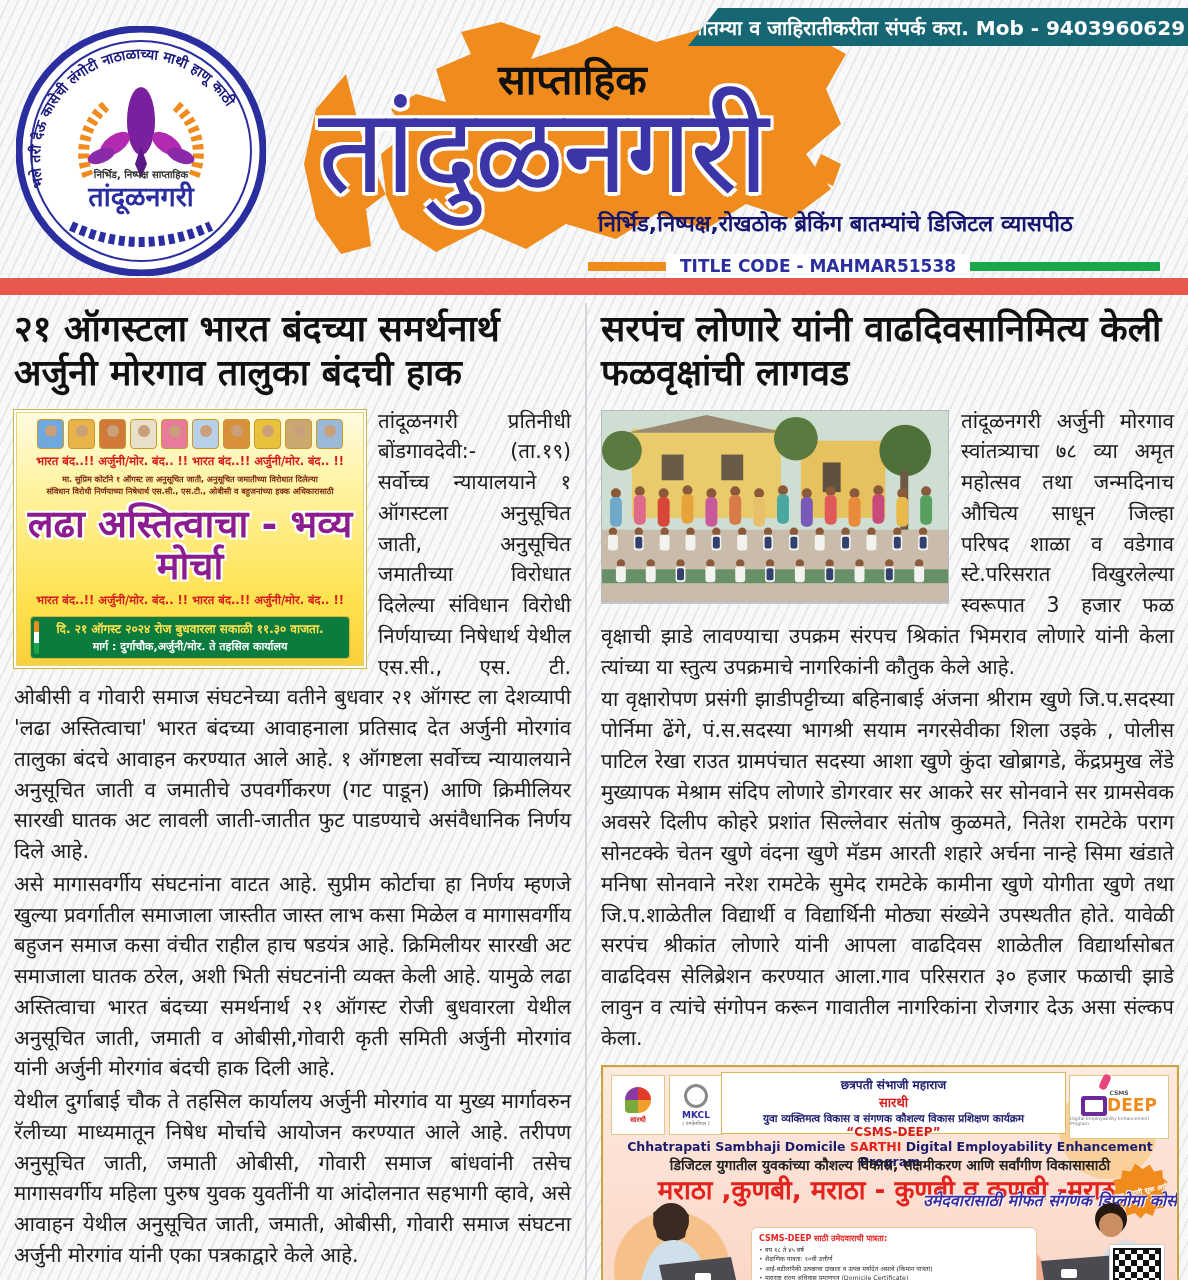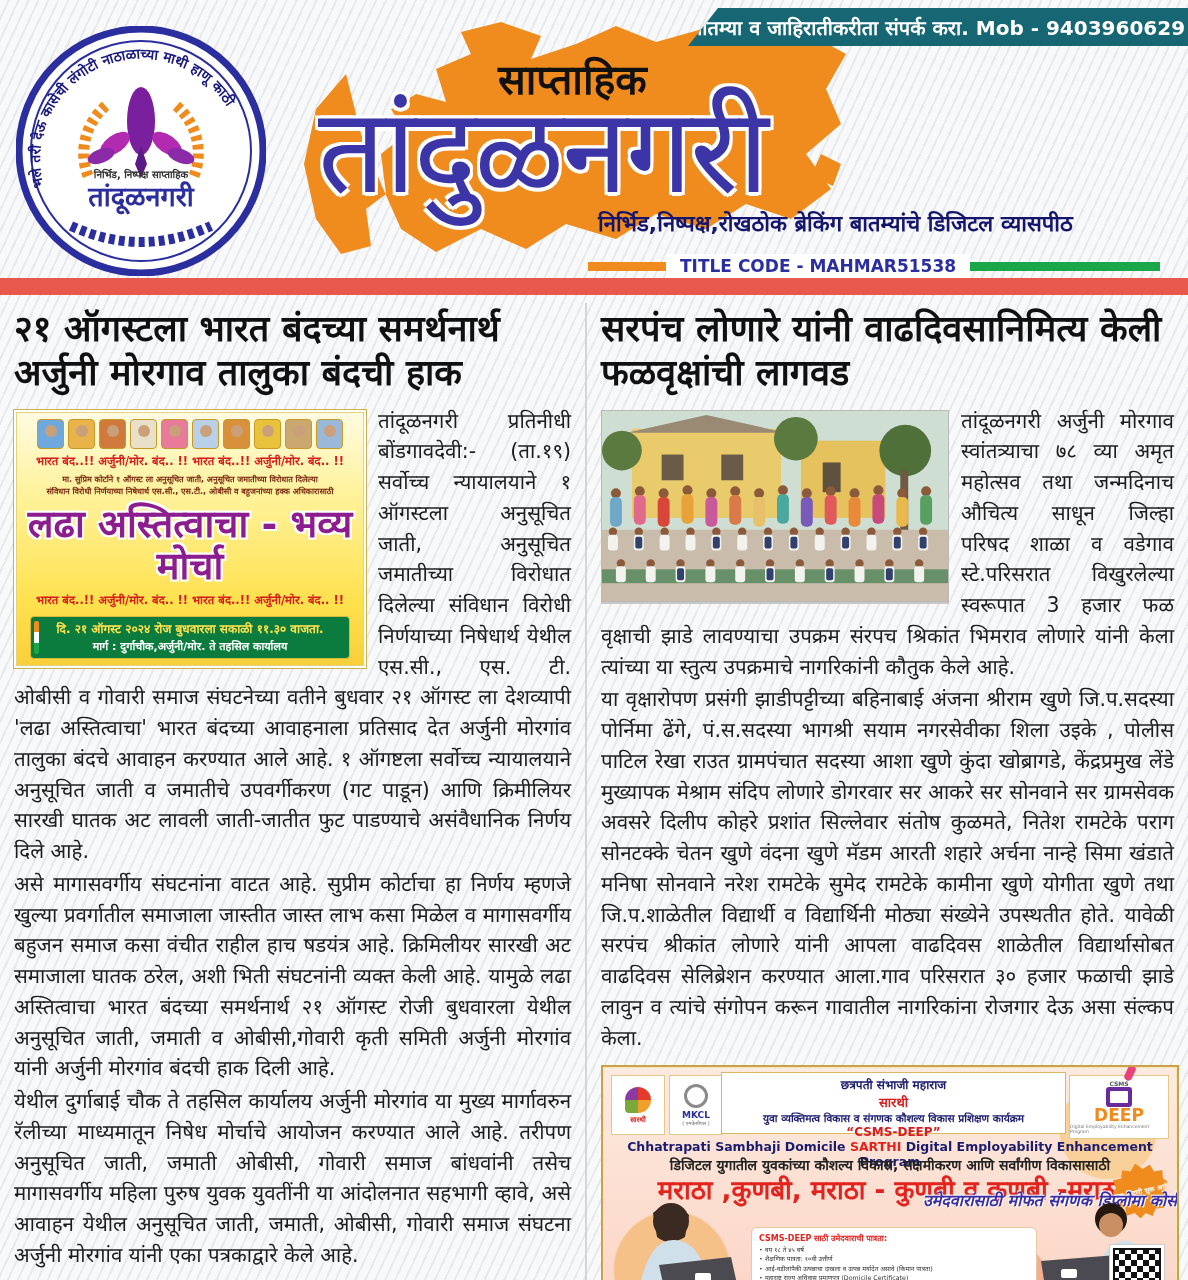--- a/index.html
+++ b/index.html
@@ -99,21 +99,21 @@
   .logo-box { position:absolute; background:#fff; border:1px solid #e0c887; display:flex; flex-direction:column; align-items:center; justify-content:center; }
   .sarthi-box { left:8px; top:8px; width:54px; height:60px; }
   .sarthi-mark { width:26px; height:26px; border-radius:50% 50% 50% 4px;
     background:conic-gradient(#e33a2a 0 90deg, #f0a02a 90deg 180deg, #7aa83a 180deg 270deg, #8a3aa0 270deg 360deg); }
   .sarthi-label { font-size:7px; font-weight:800; color:#d61c1c; margin-top:2px; }
   .mkcl-box { left:66px; top:8px; width:54px; height:60px; }
   .mkcl-ring { width:24px; height:24px; border:3px solid #8a8a8a; border-radius:50%; }
   .mkcl-label { font-size:9px; font-weight:800; color:#2b2e9e; margin-top:2px; }
   .mkcl-sub { font-size:5px; color:#666; }
   .deep-box { right:8px; top:8px; width:100px; height:64px; }
-  .deep-row { display:flex; align-items:center; gap:0;flex-direction:column; }
+  .deep-row { display:flex; align-items:center; gap:0; }
   .deep-monitor { width:26px; height:20px; background:#6a2a9e; border-radius:3px; position:relative; }
   .deep-monitor::after { content:""; position:absolute; left:4px; top:4px; width:18px; height:12px; background:#fff; border-radius:1px; }
   .deep-chili { position:absolute; width:8px; height:16px; background:#e8447a; border-radius:4px; transform:rotate(25deg); margin-left:20px; margin-top:-22px; }
   .deep-top { font-size:6px; font-weight:700; color:#555; }
   .deep-word { font-size:17px; font-weight:800; color:#f08c1e; line-height:1; }
   .deep-sub { font-size:4.5px; color:#777; text-align:left; }
   .ad-eng { position:absolute; top:72px; width:100%; text-align:center; font-size:12.5px; font-weight:800; color:#1c1c6e; }
   .ad-eng .red { color:#e3231e; }
   .ad-marathi { position:absolute; top:88px; width:100%; text-align:center; font-size:14px; font-weight:800; color:#222; }
   .ad-groups { position:absolute; top:104px; width:100%; text-align:center; font-size:26px; font-weight:800; color:#e3231e; }

